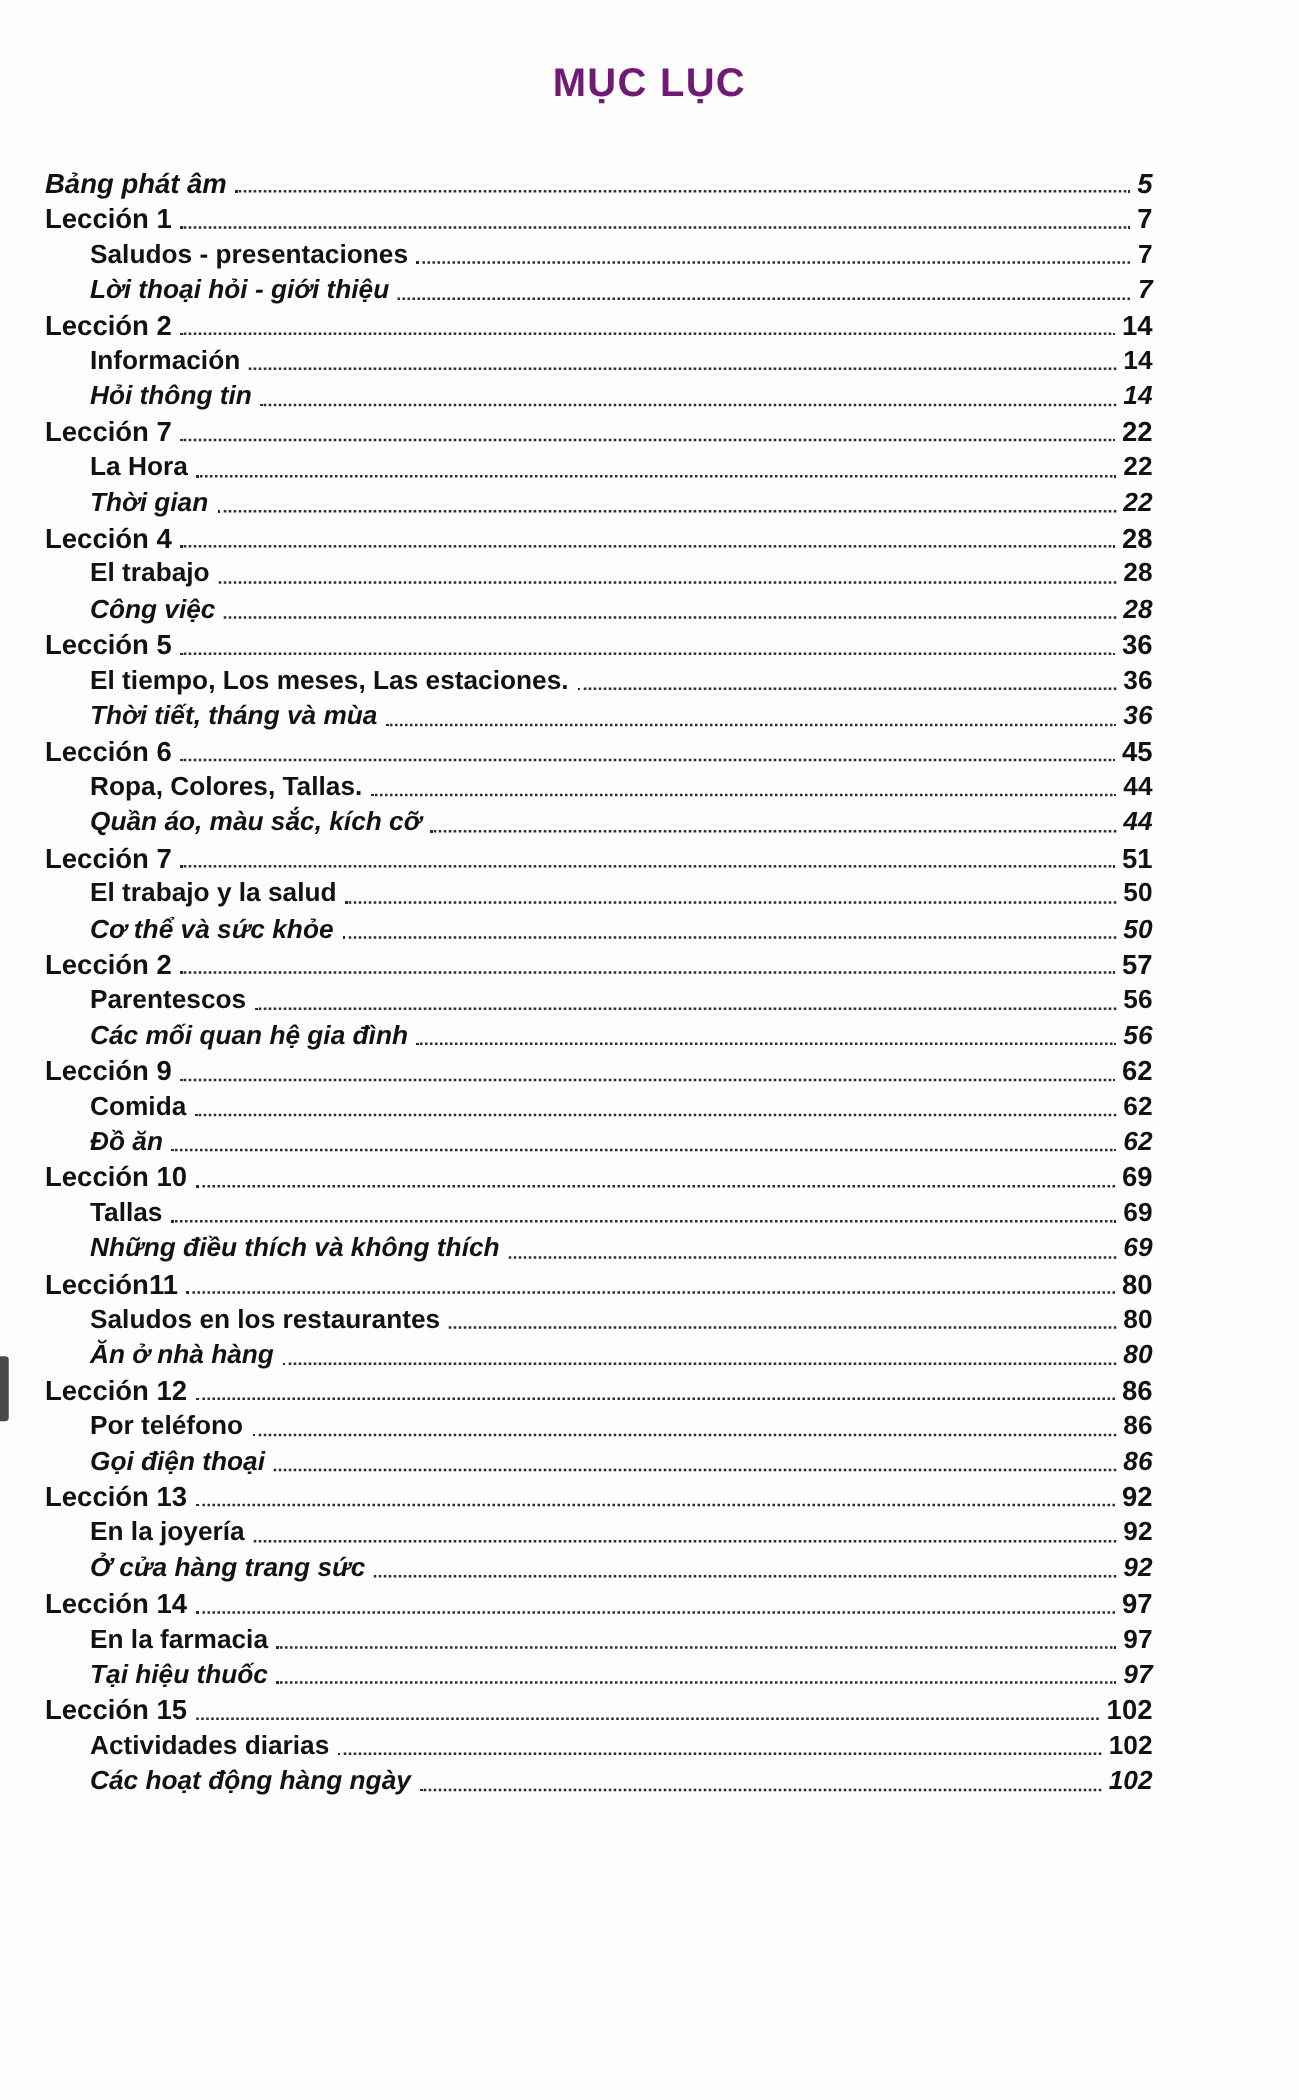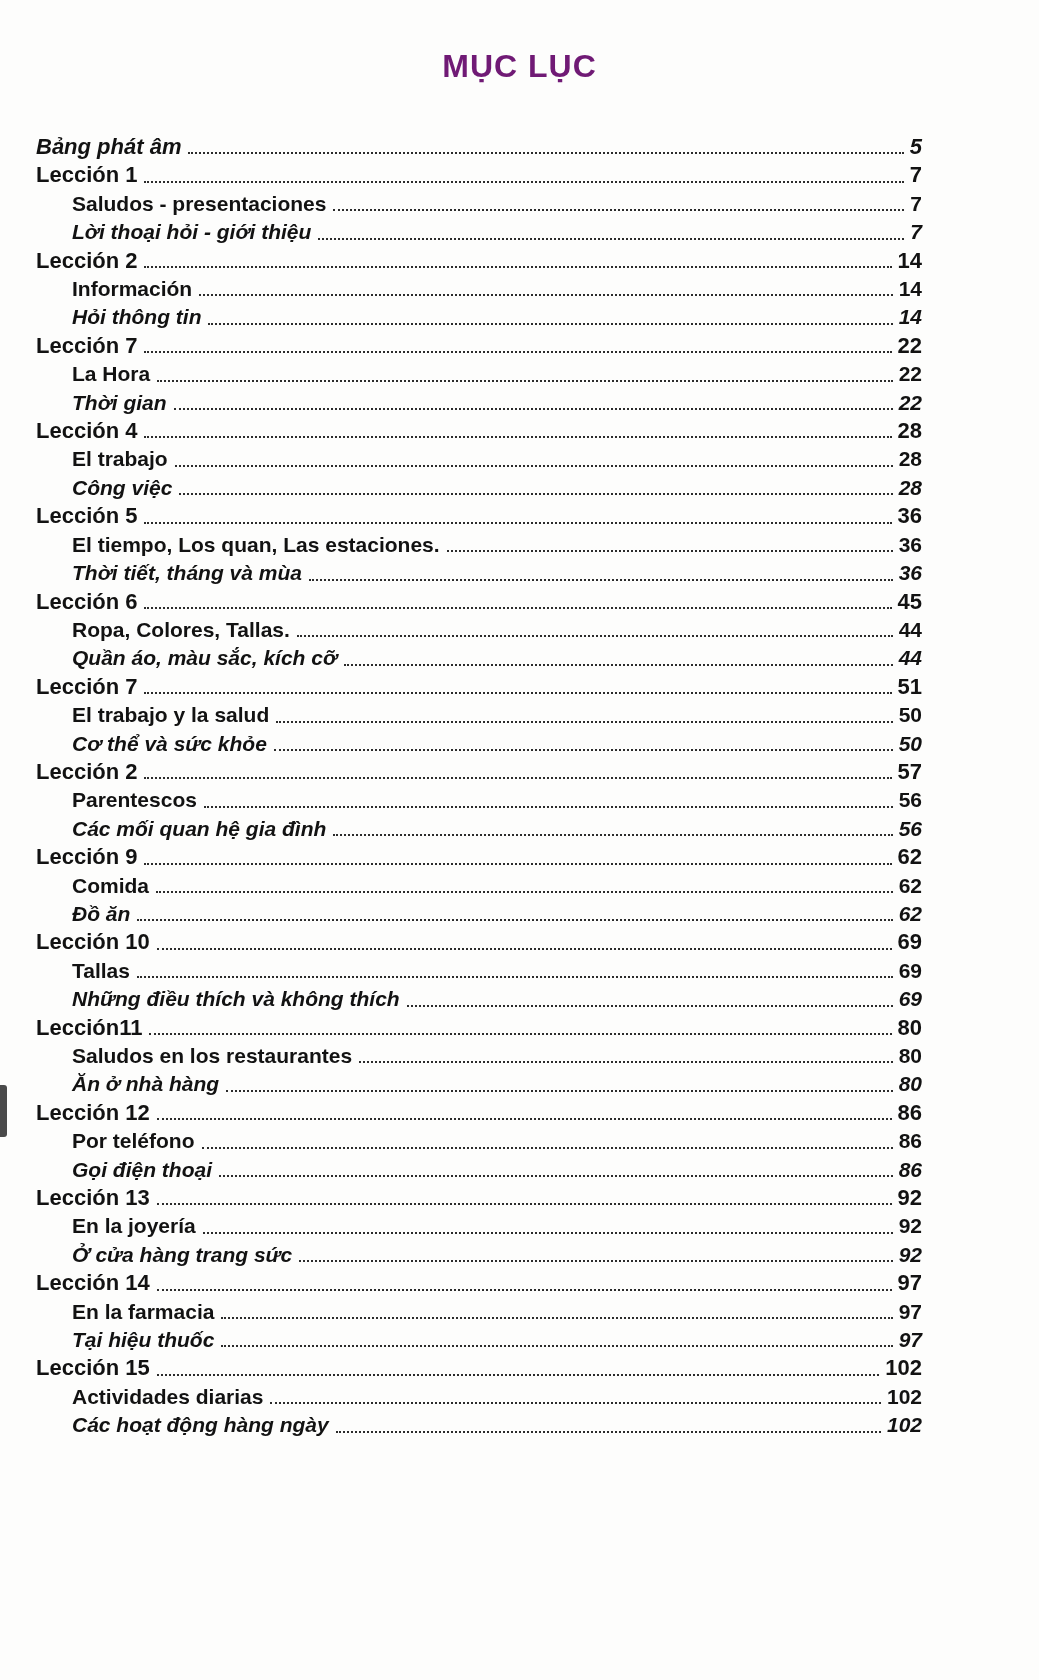--- a/index.html
+++ b/index.html
@@ -156,21 +156,21 @@
     <span class="pageno">28</span>
   </div>
 
   <div class="row lesson">
     <span class="label">Lección 5</span>
     <span class="leader"></span>
     <span class="pageno">36</span>
   </div>
 
   <div class="row sub">
-    <span class="label">El tiempo, Los quan, Las estaciones.</span>
+    <span class="label">El tiempo, Los meses, Las estaciones.</span>
     <span class="leader"></span>
     <span class="pageno">36</span>
   </div>
 
   <div class="row sub italic">
     <span class="label">Thời tiết, tháng và mùa</span>
     <span class="leader"></span>
     <span class="pageno">36</span>
   </div>
 

